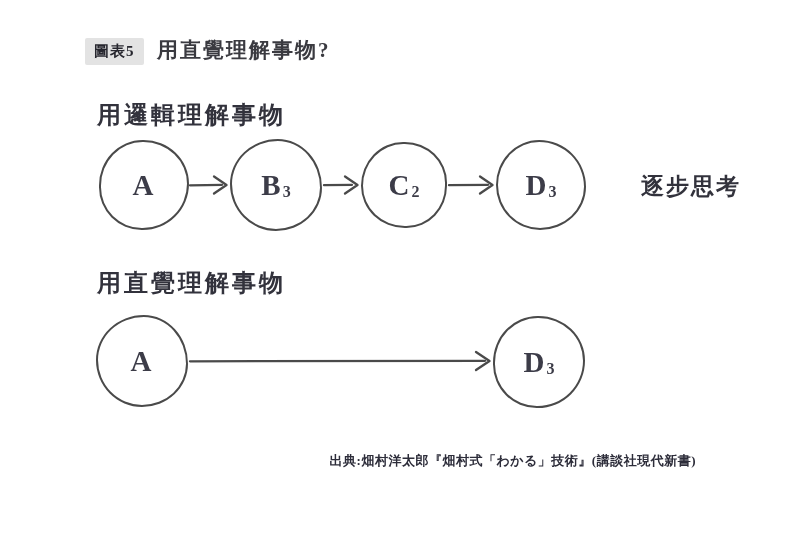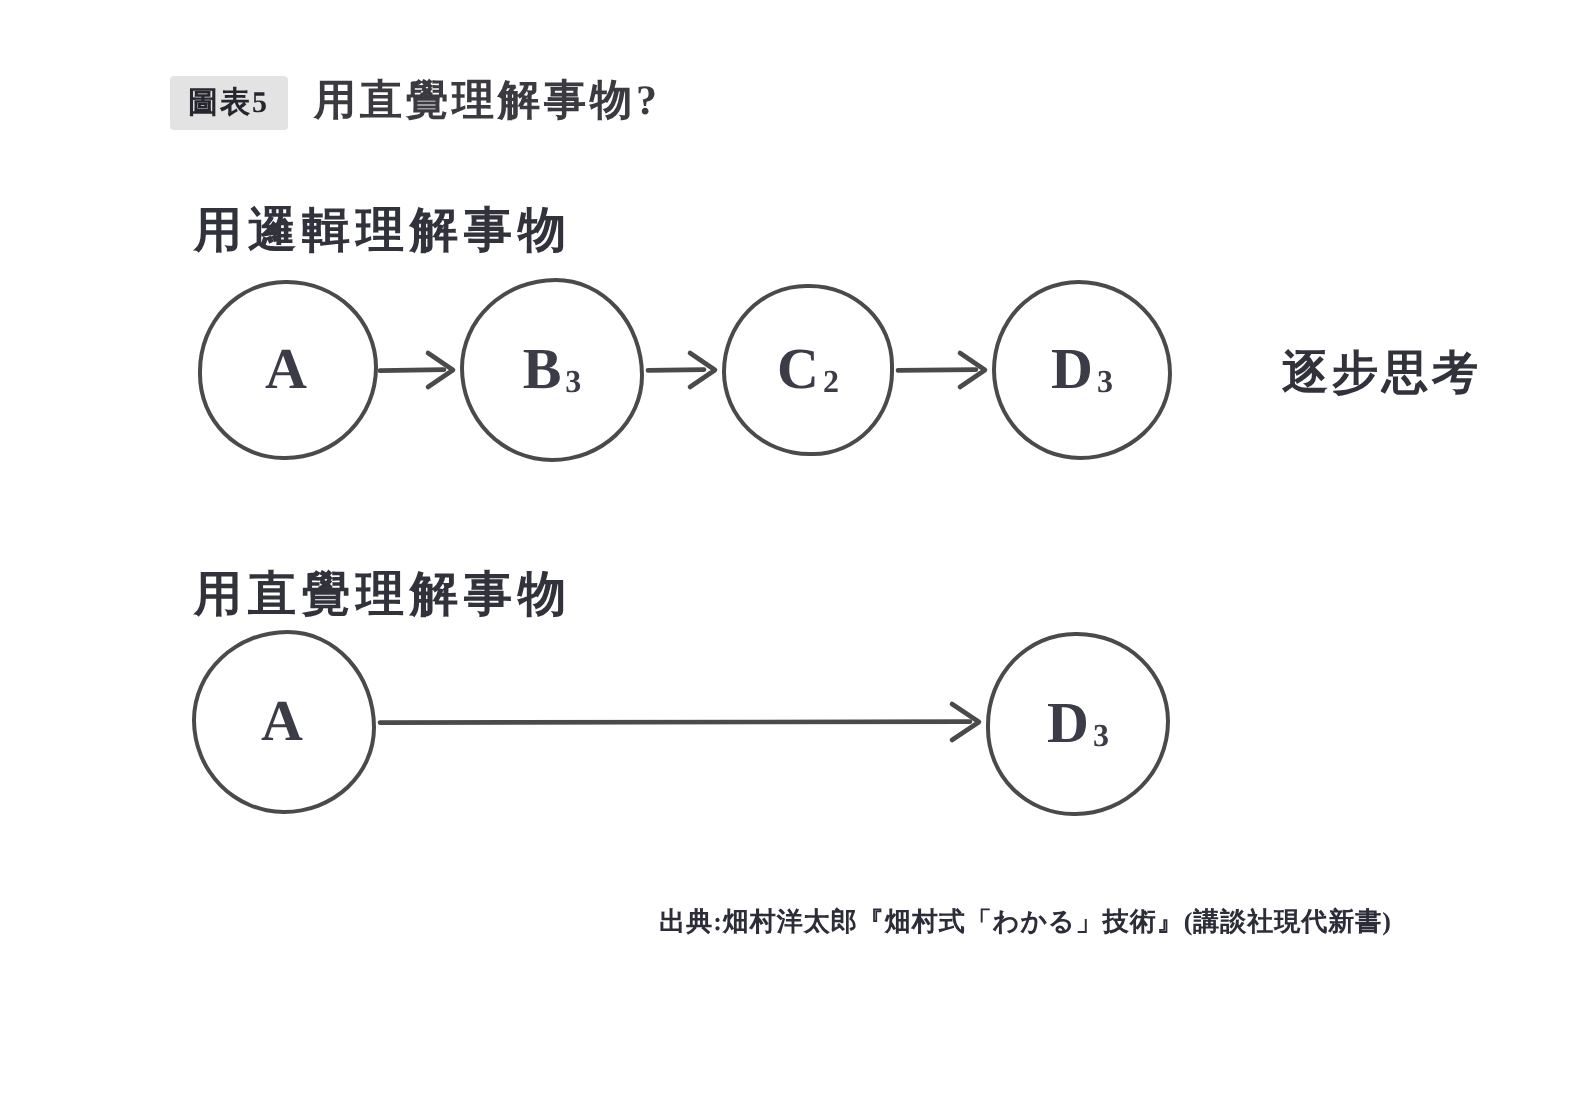--- a/index.html
+++ b/index.html
@@ -32,21 +32,21 @@
     letter-spacing: 2px;
   }
   .row-label {
     position: absolute;
     font-size: 24px;
     font-weight: bold;
     color: var(--hand_text, #32323c);
     letter-spacing: 3px;
   }
   .row-label.r1 { left: 97px; top: 99px; }
-  .row-label.r2 { left: 97px; top: 281px; }
+  .row-label.r2 { left: 97px; top: 267px; }
   .side-label {
     position: absolute;
     font-size: 23px;
     font-weight: bold;
     color: var(--hand_text, #32323c);
     letter-spacing: 2px;
   }
   .side-label.s1 { left: 597px; top: 171px; margin-left: 44px; }
   .side-label.s2 { left: 611px; top: 348px; }
   .node {

